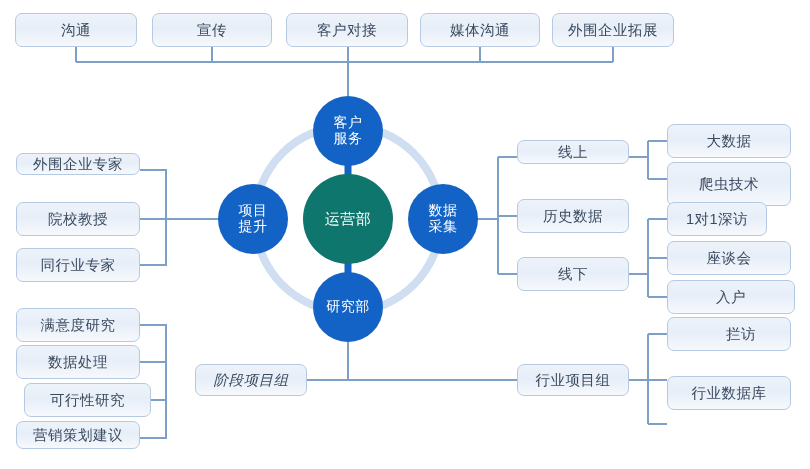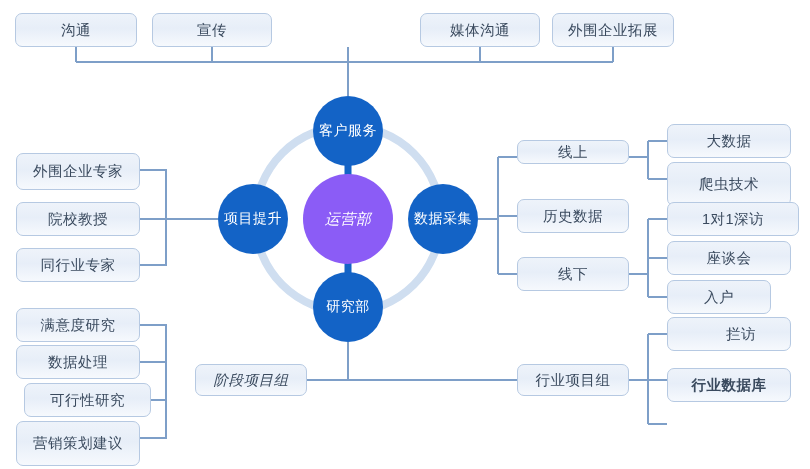--- a/index.html
+++ b/index.html
@@ -16,29 +16,29 @@
     color:#3a4a5e;
     font-size:14.5px;
     letter-spacing:.5px;
     white-space:nowrap;
     text-align:center;
   }
   .circle{
     position:absolute;
     box-sizing:border-box;
     border-radius:50%;
-    display:flex;flex-direction:row;align-items:center;justify-content:center;
+    display:flex;flex-direction:column;align-items:center;justify-content:center;
     color:#ffffff;
     line-height:1.12;
     font-size:14px;
     letter-spacing:.5px;
     text-align:center;
   }
   .circle.blue{background:#1363c6;}
-  .circle.orange{background:#8b5cf6;font-size:15px;font-style:italic;}
+  .circle.orange{background:#0f766e;font-size:15px;}
   .circle span{display:block;}
 </style>
 </head>
 <body>
 
 <div id="stage">
 
   <svg id="wires" viewBox="0 0 810 469" width="810" height="469" xmlns="http://www.w3.org/2000/svg">
     <g fill="none" stroke="#7e9fc8" stroke-width="2">
 
@@ -103,20 +103,23 @@
       <polygon points="438,219 423,227 423,211"></polygon>
     </g>
   </svg>
 
   <div class="node" style="left:15px;top:13px;width:122px;height:34px;">
     <span>沟通</span>
   </div>
   <div class="node" style="left:152px;top:13px;width:120px;height:34px;">
     <span>宣传</span>
   </div>
+  <div class="node" style="left:286px;top:13px;width:122px;height:34px;">
+    <span>客户对接</span>
+  </div>
   <div class="node" style="left:420px;top:13px;width:120px;height:34px;">
     <span>媒体沟通</span>
   </div>
   <div class="node" style="left:552px;top:13px;width:122px;height:34px;">
     <span>外围企业拓展</span>
   </div>
 
   <div class="circle blue" style="left:313px;top:96px;width:70px;height:70px;">
     <span>客户</span>
     <span>服务</span>
@@ -133,21 +136,21 @@
 
   <div class="circle blue" style="left:408px;top:184px;width:70px;height:70px;">
     <span>数据</span>
     <span>采集</span>
   </div>
 
   <div class="circle blue" style="left:313px;top:272px;width:70px;height:70px;">
     <span>研究部</span>
   </div>
 
-  <div class="node" style="left:16px;top:153px;width:124px;height:37px;">
+  <div class="node" style="left:16px;top:153px;width:124px;height:22px;">
     <span>外围企业专家</span>
   </div>
   <div class="node" style="left:16px;top:202px;width:124px;height:34px;">
     <span>院校教授</span>
   </div>
   <div class="node" style="left:16px;top:248px;width:124px;height:34px;">
     <span>同行业专家</span>
   </div>
 
   <div class="node" style="left:517px;top:140px;width:112px;height:24px;">
@@ -159,51 +162,51 @@
   <div class="node" style="left:517px;top:257px;width:112px;height:34px;">
     <span>线下</span>
   </div>
 
   <div class="node" style="left:667px;top:124px;width:124px;height:34px;">
     <span>大数据</span>
   </div>
   <div class="node" style="left:667px;top:162px;width:124px;height:44px;">
     <span>爬虫技术</span>
   </div>
-  <div class="node" style="left:667px;top:202px;width:132px;height:34px;">
+  <div class="node" style="left:667px;top:202px;width:100px;height:34px;">
     <span>1对1深访</span>
   </div>
   <div class="node" style="left:667px;top:241px;width:124px;height:34px;">
     <span>座谈会</span>
   </div>
-  <div class="node" style="left:667px;top:280px;width:104px;height:34px;">
+  <div class="node" style="left:667px;top:280px;width:128px;height:34px;">
     <span>入户</span>
   </div>
 
   <div class="node" style="left:16px;top:308px;width:124px;height:34px;">
     <span>满意度研究</span>
   </div>
   <div class="node" style="left:16px;top:345px;width:124px;height:34px;">
     <span>数据处理</span>
   </div>
   <div class="node" style="left:24px;top:383px;width:127px;height:34px;">
     <span>可行性研究</span>
   </div>
-  <div class="node" style="left:16px;top:421px;width:124px;height:45px;">
+  <div class="node" style="left:16px;top:421px;width:124px;height:28px;">
     <span>营销策划建议</span>
   </div>
 
   <div class="node" style="left:195px;top:364px;width:112px;height:32px;font-style:italic;">
     <span>阶段项目组</span>
   </div>
 
   <div class="node" style="left:517px;top:364px;width:112px;height:32px;">
     <span>行业项目组</span>
   </div>
 
   <div class="node" style="left:667px;top:317px;width:124px;height:34px;padding-left:24px;">
     <span>拦访</span>
   </div>
-  <div class="node" style="left:667px;top:368px;width:124px;height:34px;font-weight:bold;">
+  <div class="node" style="left:667px;top:376px;width:124px;height:34px;">
     <span>行业数据库</span>
   </div>
 
 </div>
 
 </body></html>

